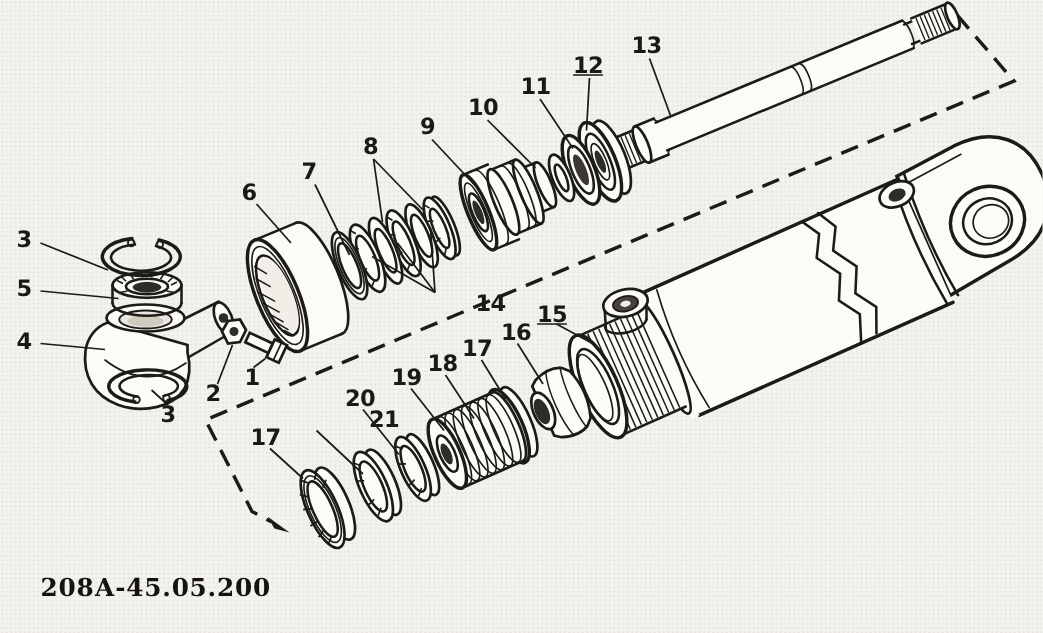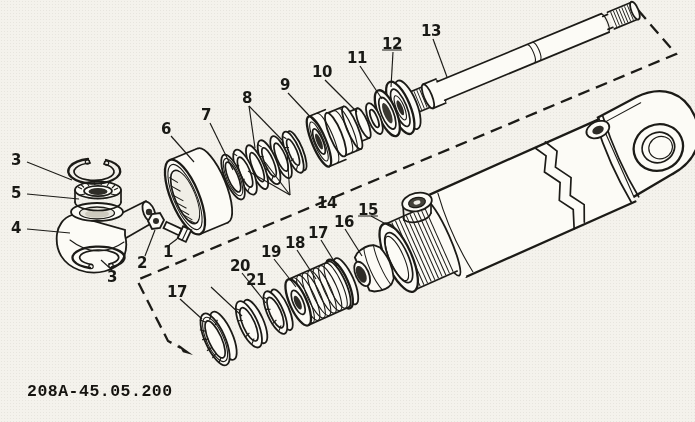--- a/index.html
+++ b/index.html
@@ -16,21 +16,21 @@
     font-family:"DejaVu Sans", sans-serif;font-weight:bold;
     font-size:15px;color:#191915;line-height:1;letter-spacing:-0.5px;
     white-space:nowrap;
   }
   #caption{
     position:absolute;left:0;top:376px;width:695px;height:30px;
     display:flex;align-items:center;
     font-family:"DejaVu Serif", serif;font-weight:bold;color:#15130f;
   }
   #caption .fig{margin-left:134px;font-size:18px;letter-spacing:0.5px;}
-  #caption .num{margin-left:27px;font-size:16.5px;letter-spacing:0.5px;font-family:Liberation Mono, monospace;}
+  #caption .num{margin-left:27px;font-size:16.5px;letter-spacing:0.5px;}
   #caption .ttl{margin-left:12px;font-size:16.5px;word-spacing:9px;letter-spacing:0.3px;}
   
   .ln,.ln2,.lnt,.fillw,.fillw2,.thin{stroke:#1c1b17;stroke-linecap:round;}
   .ln{fill:none;stroke-width:1.7;}
   .ln2{fill:none;stroke-width:2.3;}
   .lnt{fill:none;stroke-width:1;}
   .thin{fill:none;stroke-width:1.1;}
   .fillw{fill:#fcfbf6;stroke-width:1.8;}
   .fillw2{fill:#fcfbf6;stroke-width:2.3;}
   .dk{fill:#2e2c27;stroke:none;}

